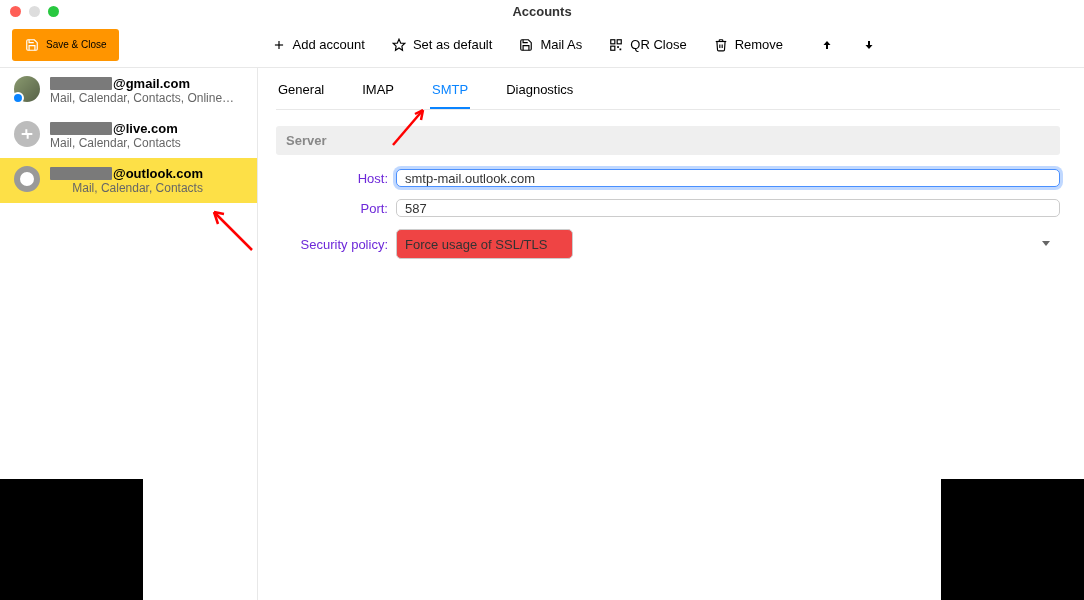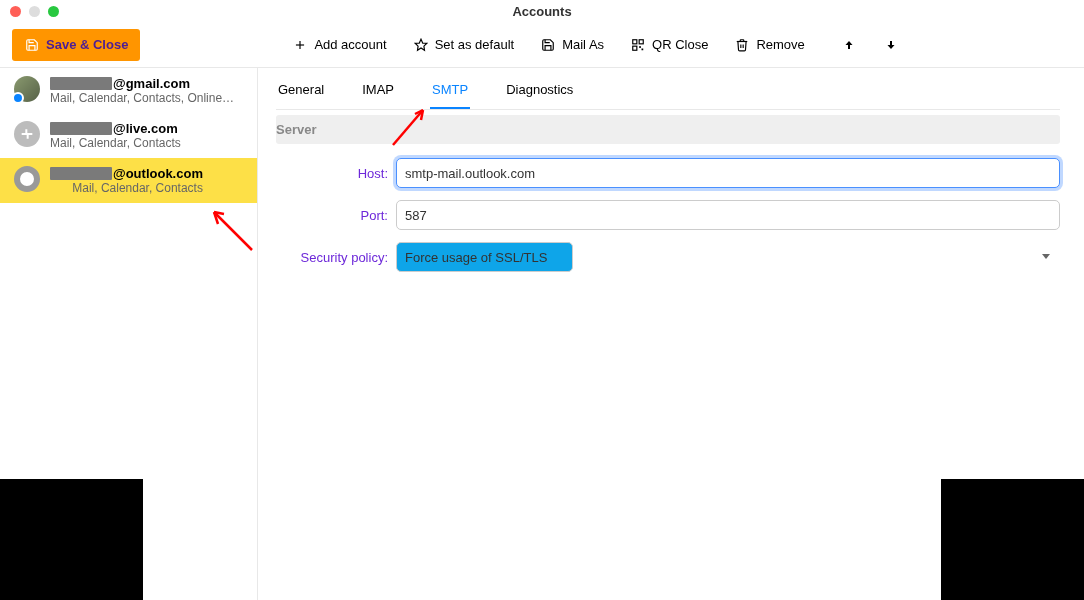--- a/index.html
+++ b/index.html
@@ -7,21 +7,21 @@
 
 .titlebar { height: 22px; display: flex; align-items: center; padding: 0 10px; position: relative; }
 .traffic { display: flex; gap: 8px; }
 .dot { width: 11px; height: 11px; border-radius: 50%; }
 .dot.red { background: #ff5f57; }
 .dot.grey { background: #ddd; }
 .dot.green { background: #28c840; }
 .title { position: absolute; left: 50%; transform: translateX(-50%); font-weight: 600; font-size: 13px; }
 
 .toolbar { height: 46px; display: flex; align-items: center; padding: 0 12px; gap: 26px; border-bottom: 1px solid #e8e8e8; }
-.save-btn { background: #ff9500; color: #4c1d95; border: none; border-radius: 3px; padding: 8px 12px; font-size: 13px; font-weight: 700; display: flex; align-items: center; gap: 6px; cursor: pointer; }
+.save-btn { background: #ff9500; color: #000000; border: none; border-radius: 3px; padding: 8px 12px; font-size: 10px; font-weight: 400; display: flex; align-items: center; gap: 6px; cursor: pointer; }
 .toolbar-spacer { flex: 0 0 100px; }
 .tool-item { display: flex; align-items: center; gap: 6px; cursor: pointer; font-size: 13px; color: #000; }
 .tool-icon { width: 16px; height: 16px; display: inline-flex; align-items: center; justify-content: center; }
 
 .content { display: flex; height: calc(600px - 68px); }
 
 .sidebar { width: 258px; border-right: 1px solid #e8e8e8; background: #fff; text-align: right; }
 .account-item { padding: 8px 12px 8px 14px; display: flex; gap: 10px; cursor: pointer; }
 .account-item.selected { background: #fde047; }
 .avatar { width: 26px; height: 26px; border-radius: 50%; flex-shrink: 0; position: relative; }
@@ -32,28 +32,28 @@
 .acc-text { display: flex; flex-direction: column; overflow: hidden; }
 .acc-email { font-weight: 600; font-size: 13px; color: #000; white-space: nowrap; display: flex; align-items: center; }
 .redact { display: inline-block; background: #7a7a7a; height: 13px; border-radius: 1px; margin-right: 1px; }
 .acc-sub { font-size: 12px; color: #666; white-space: nowrap; overflow: hidden; text-overflow: ellipsis; }
 
 .main { flex: 1; padding: 0 24px 0 18px; }
 .tabs { display: flex; gap: 34px; padding: 14px 0 0 0; border-bottom: 1px solid #e8e8e8; }
 .tab { padding: 0 2px 10px 2px; font-size: 13px; color: #000; cursor: pointer; border-bottom: 2px solid transparent; }
 .tab.active { color: #0a84ff; border-bottom-color: #0a84ff; font-weight: 500; }
 
-.section-header { background: #efefef; color: #888; font-weight: 600; font-size: 13px; padding: 7px 0; margin-top: 5px; border-radius: 3px; }
+.section-header { background: #efefef; color: #888; font-weight: 600; font-size: 13px; padding: 7px 10px; margin-top: 16px; border-radius: 3px; }
 
 .form { margin-top: 14px; }
 .form-row { display: flex; align-items: center; margin-bottom: 12px; }
 .form-label { width: 120px; text-align: right; padding-right: 8px; color: #6d28d9; font-size: 13px; }
-.form-input { flex: 1; height: 30px; border: 1px solid #ccc; border-radius: 5px; padding: 0 8px; font-size: 13px; color: #333; }
+.form-input { flex: 1; height: 18px; border: 1px solid #ccc; border-radius: 5px; padding: 0 8px; font-size: 13px; color: #333; }
 .form-input.focused { border: 1px solid #4a90ff; box-shadow: 0 0 0 3px rgba(74,144,255,0.35); outline: none; }
-.form-select { flex: 1; height: 30px; border: 1px solid #ccc; border-radius: 5px; padding: 0 24px 0 8px; font-size: 13px; color: #333; background: #0ea5e9; appearance: none; position: relative; }
+.form-select { flex: 1; height: 30px; border: 1px solid #ccc; border-radius: 5px; padding: 0 24px 0 8px; font-size: 13px; color: #333; background: #ef4444; appearance: none; position: relative; }
 .select-wrap { flex: 1; position: relative; }
 .select-wrap::after { content: ""; position: absolute; right: 10px; top: 12px; border-left: 4px solid transparent; border-right: 4px solid transparent; border-top: 5px solid #666; pointer-events: none; }
 
 .arrow-annot { position: absolute; pointer-events: none; }
 .black-bar { position: absolute; background: #000; }
 </style>
 </head>
 <body>
 
 <div class="titlebar">

